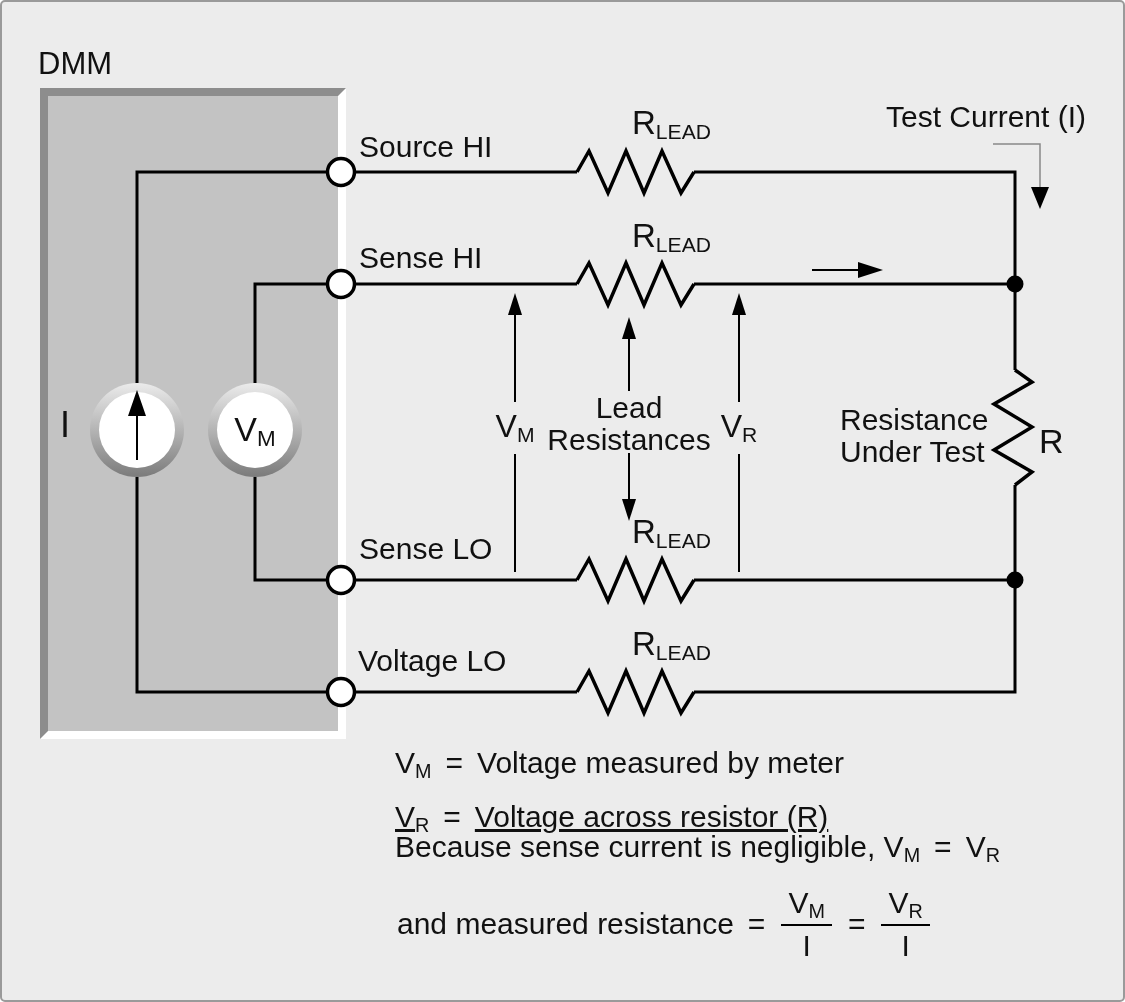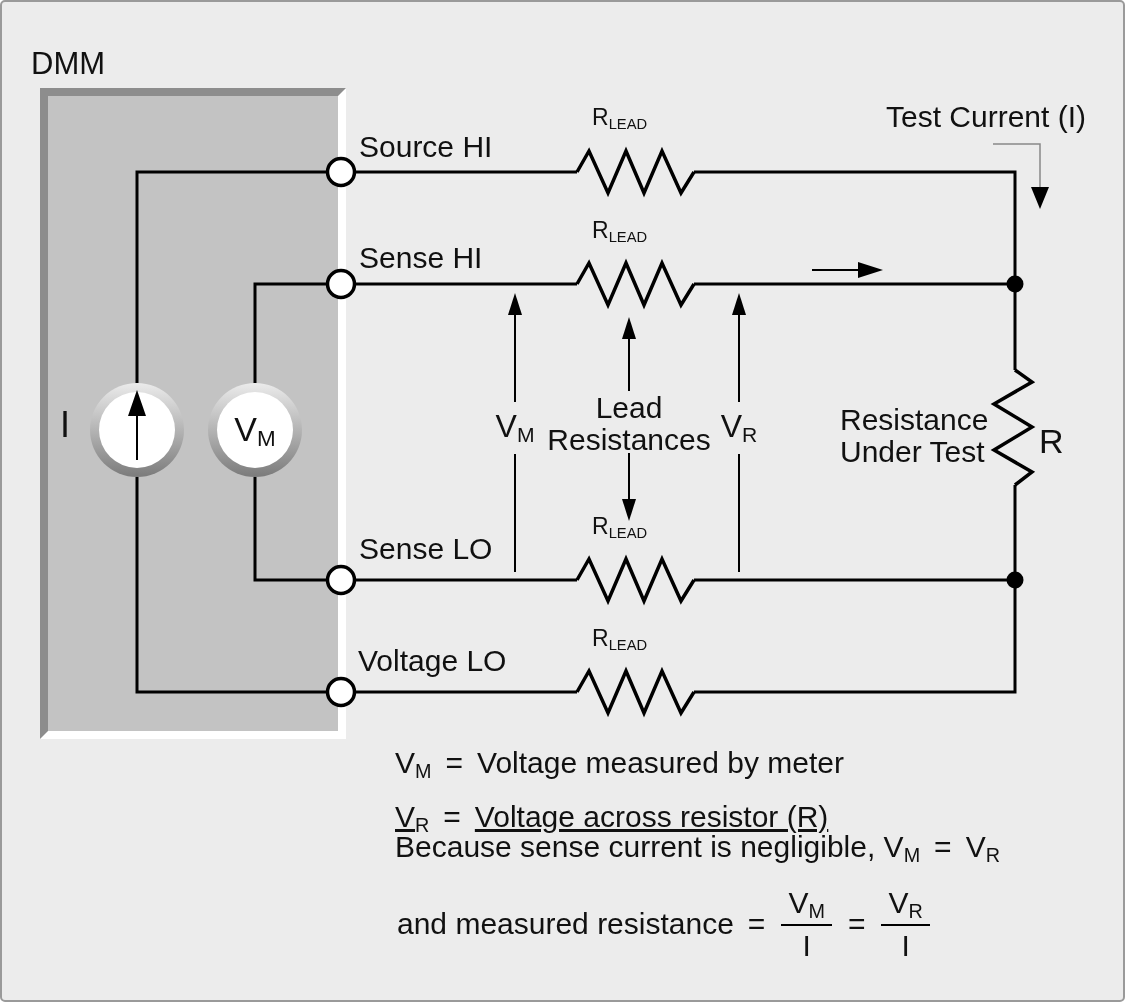--- a/index.html
+++ b/index.html
@@ -11,21 +11,21 @@
   #fig{
     position:relative; width:1125px; height:1002px; overflow:hidden;
     background:var(--background);
     border:2px solid var(--frame-border); border-radius:5px; box-sizing:border-box;
     font-family:"Liberation Sans","DejaVu Sans",sans-serif; color:var(--text);
   }
   .lbl{position:absolute; font-size:30px; line-height:1.08; white-space:nowrap; color:var(--text);}
   .lbl sub{font-size:0.66em; vertical-align:-0.24em; line-height:0;}
   .ctr{transform:translateX(-50%); text-align:center;}
   .meter-lbl{transform:translate(-50%,-50%); font-size:34px;}
-  .rlead{font-size:23px;}
+  .rlead{font-size:33px;margin-left:40px;}
   .rlead sub{font-size:0.64em;}
   #dmm-box{
     position:absolute; left:38px; top:86px; width:306px; height:651px; box-sizing:border-box;
     background:var(--dmm-box-fill); border:8px solid;
     border-color:var(--dmm-box-bevel-dark) var(--dmm-box-bevel-light) var(--dmm-box-bevel-light) var(--dmm-box-bevel-dark);
   }
   svg#circuit{position:absolute; left:0; top:0;}
   .wire{fill:none; stroke:var(--wire); stroke-width:3;}
   .res{fill:none; stroke:var(--wire); stroke-width:3.5; stroke-linejoin:miter;}
   .thin{fill:none; stroke:var(--wire); stroke-width:2;}
@@ -98,21 +98,21 @@
 
     <circle cx="253" cy="428" r="47" fill="url(#ring)"></circle>
     <circle cx="253" cy="428" r="38" fill="#ffffff"></circle>
 
     <circle class="term" cx="339" cy="170" r="13.5"></circle>
     <circle class="term" cx="339" cy="282" r="13.5"></circle>
     <circle class="term" cx="339" cy="578" r="13.5"></circle>
     <circle class="term" cx="339" cy="690" r="13.5"></circle>
   </svg>
 
-  <div class="lbl" style="left:29px; top:45px; font-size:31px;">DMM</div>
+  <div class="lbl" style="left:36px; top:45px; font-size:31px;">DMM</div>
 
   <div class="lbl" style="left:357px; top:129px;">Source HI</div>
   <div class="lbl" style="left:357px; top:240px;">Sense HI</div>
   <div class="lbl" style="left:357px; top:531px;">Sense LO</div>
   <div class="lbl" style="left:356px; top:643px;">Voltage LO</div>
 
   <div class="lbl rlead" style="left:590px; top:103px;"><span>R</span><sub>LEAD</sub></div>
   <div class="lbl rlead" style="left:590px; top:216px;"><span>R</span><sub>LEAD</sub></div>
   <div class="lbl rlead" style="left:590px; top:512px;"><span>R</span><sub>LEAD</sub></div>
   <div class="lbl rlead" style="left:590px; top:624px;"><span>R</span><sub>LEAD</sub></div>

